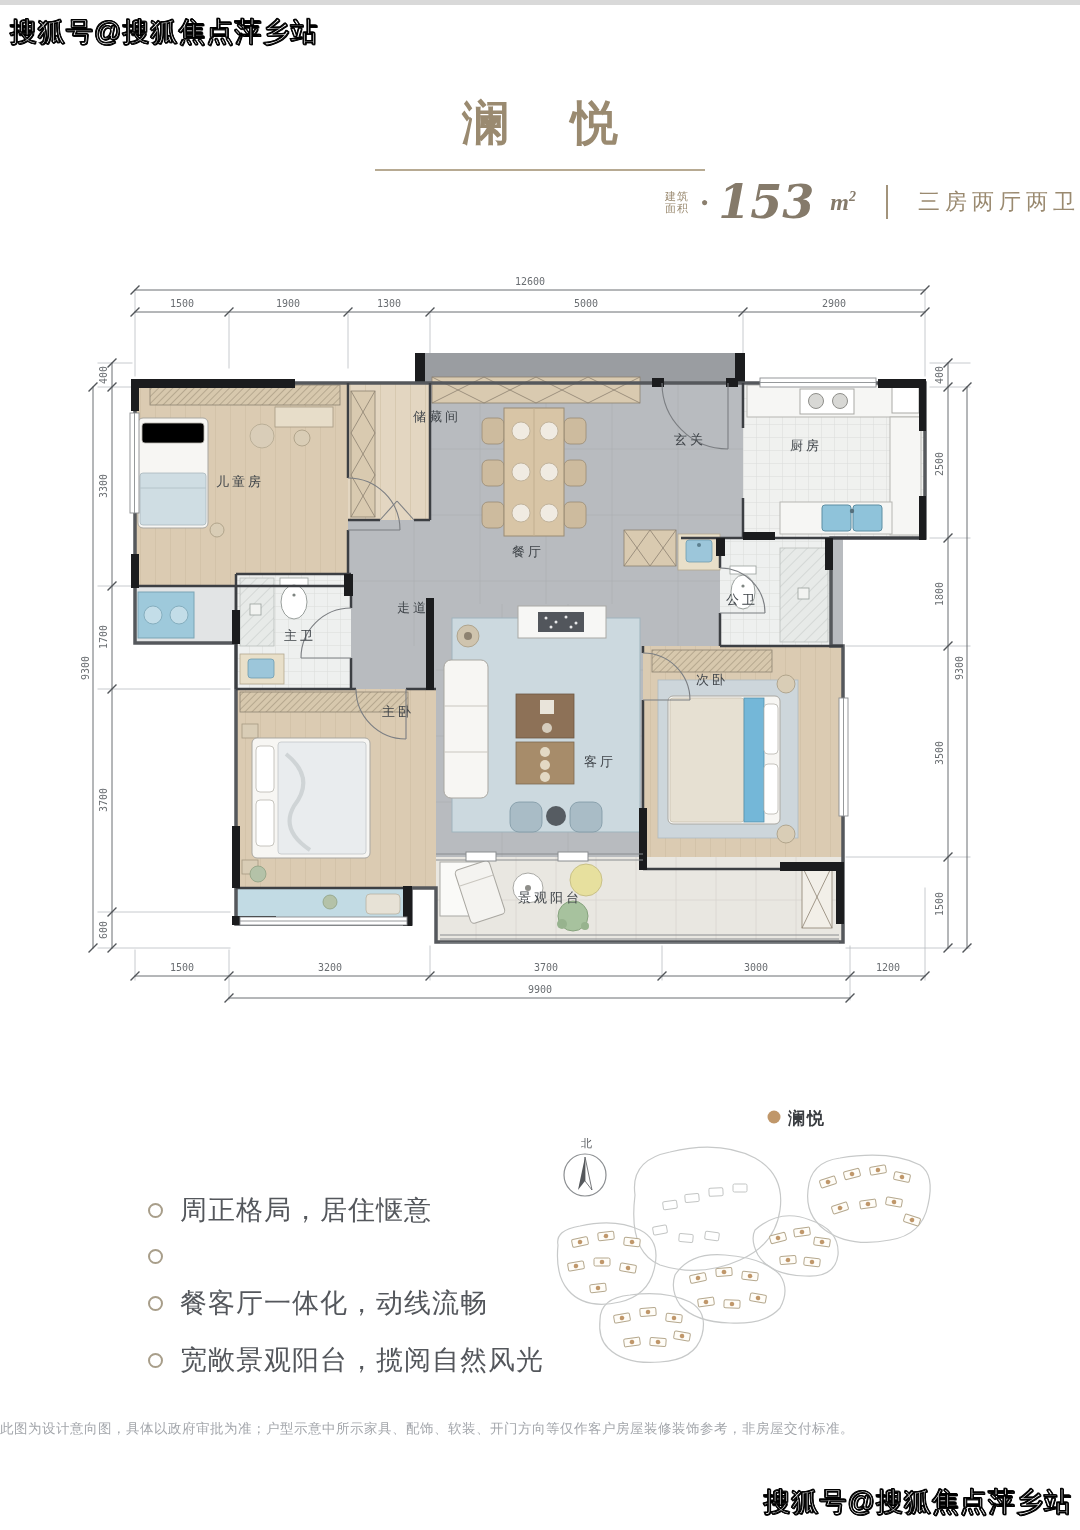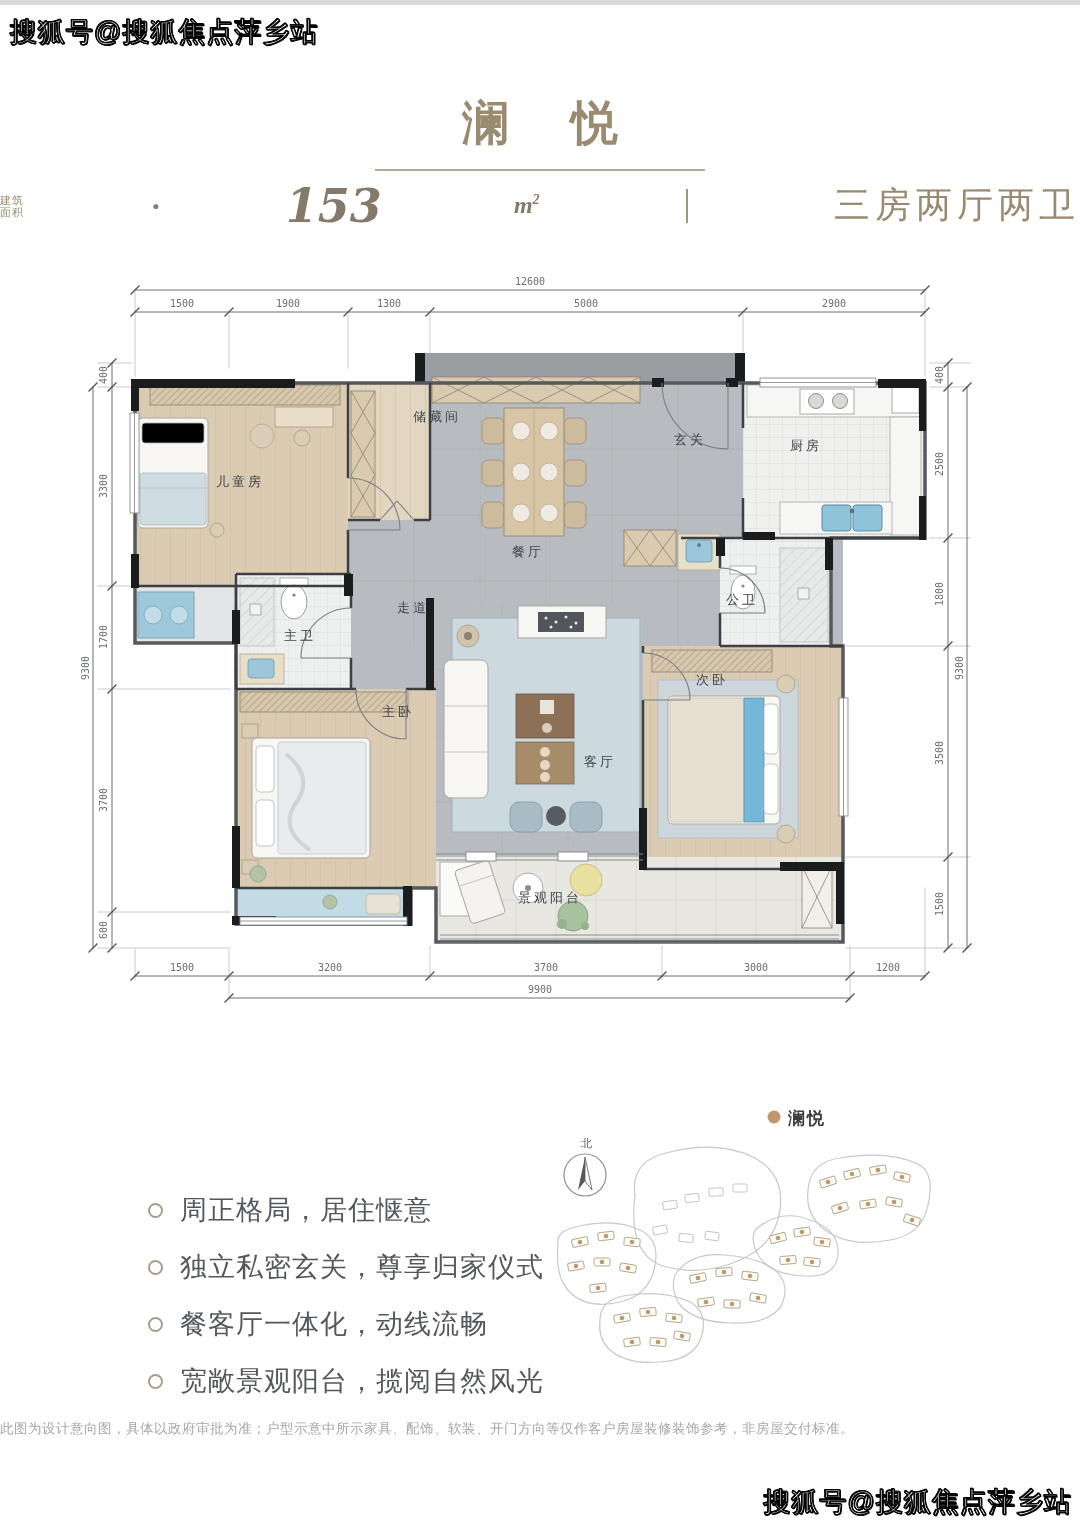--- a/index.html
+++ b/index.html
@@ -9,31 +9,31 @@
   .wm{position:absolute;font-weight:normal;font-size:27px;letter-spacing:1px;color:#ffffff;
       -webkit-text-stroke:1.2px #000;
       text-shadow:1px 0 0 #000,-1px 0 0 #000,0 1px 0 #000,0 -1px 0 #000,1px 1px 0 #000,-1px -1px 0 #000;}
   .wm-tl{left:10px;top:14px;}
   .wm-br{right:8px;bottom:10px;}
   
   .header{position:absolute;left:0;top:92px;width:1080px;text-align:center;color:#9a8a70;}
   .title-row{display:flex;justify-content:center;gap:62px;font-size:47px;font-weight:bold;
              font-family:"Liberation Serif", serif;color:#9a8a70;}
   .title-divider{width:330px;height:2px;background:#b7aa92;margin:14px auto 10px auto;}
-  .subtitle-row{display:flex;justify-content:space-between;align-items:center;gap:16px;}
+  .subtitle-row{display:flex;justify-content:flex-end;align-items:center;gap:16px;}
   .area-prefix{display:flex;flex-direction:column;font-size:11px;line-height:12px;color:#9a8a70;
                letter-spacing:1px;}
   .area-dot{font-size:12px;margin-left:-4px;margin-right:-6px;color:#8b7f6e;}
   .area-num{font-family:"DejaVu Serif", serif;font-style:italic;font-weight:bold;font-size:46px;
             color:#857a6a;line-height:42px;}
   .area-unit{font-family:Liberation Serif, serif;font-style:italic;font-weight:bold;font-size:24px;
              color:#857a6a;}
   .area-unit sup{font-size:14px;}
   .vert-sep{width:2px;height:34px;background:#a2937b;margin:0 14px;}
-  .layout-text{font-size:36px;letter-spacing:5px;color:#9a8a70;font-family:"Liberation Serif", serif;}
+  .layout-text{font-size:22px;letter-spacing:5px;color:#9a8a70;font-family:"Liberation Serif", serif;}
   
   .plan-wrap{position:absolute;left:80px;top:268px;width:920px;height:790px;}
   svg text{font-family:"Liberation Sans", sans-serif;}
   .dimtxt{font-size:10px;fill:#6a6e72;font-family:"DejaVu Sans Mono", monospace;}
   .roomtxt{font-size:13px;fill:#3f4449;letter-spacing:3px;font-family:"Liberation Serif", serif;}
   
   .features{position:absolute;left:148px;top:1192px;}
   .feature{display:flex;align-items:center;gap:17px;margin-bottom:21px;}
   .bullet-ring{width:11px;height:11px;border:2.5px solid #a89e8a;border-radius:50%;flex:0 0 auto;
                background:#fff;}
@@ -538,21 +538,20 @@
 </svg>
 </div>
 
 <div class="features">
   <div class="feature">
     <span class="bullet-ring"></span>
     <span class="feature-text">周正格局，居住惬意</span>
   </div>
   <div class="feature">
     <span class="bullet-ring"></span>
-    <span class="feature-text">独立私密玄关，尊享归家仪式</span>
   </div>
   <div class="feature">
     <span class="bullet-ring"></span>
     <span class="feature-text">餐客厅一体化，动线流畅</span>
   </div>
   <div class="feature">
     <span class="bullet-ring"></span>
     <span class="feature-text">宽敞景观阳台，揽阅自然风光</span>
   </div>
 </div>

